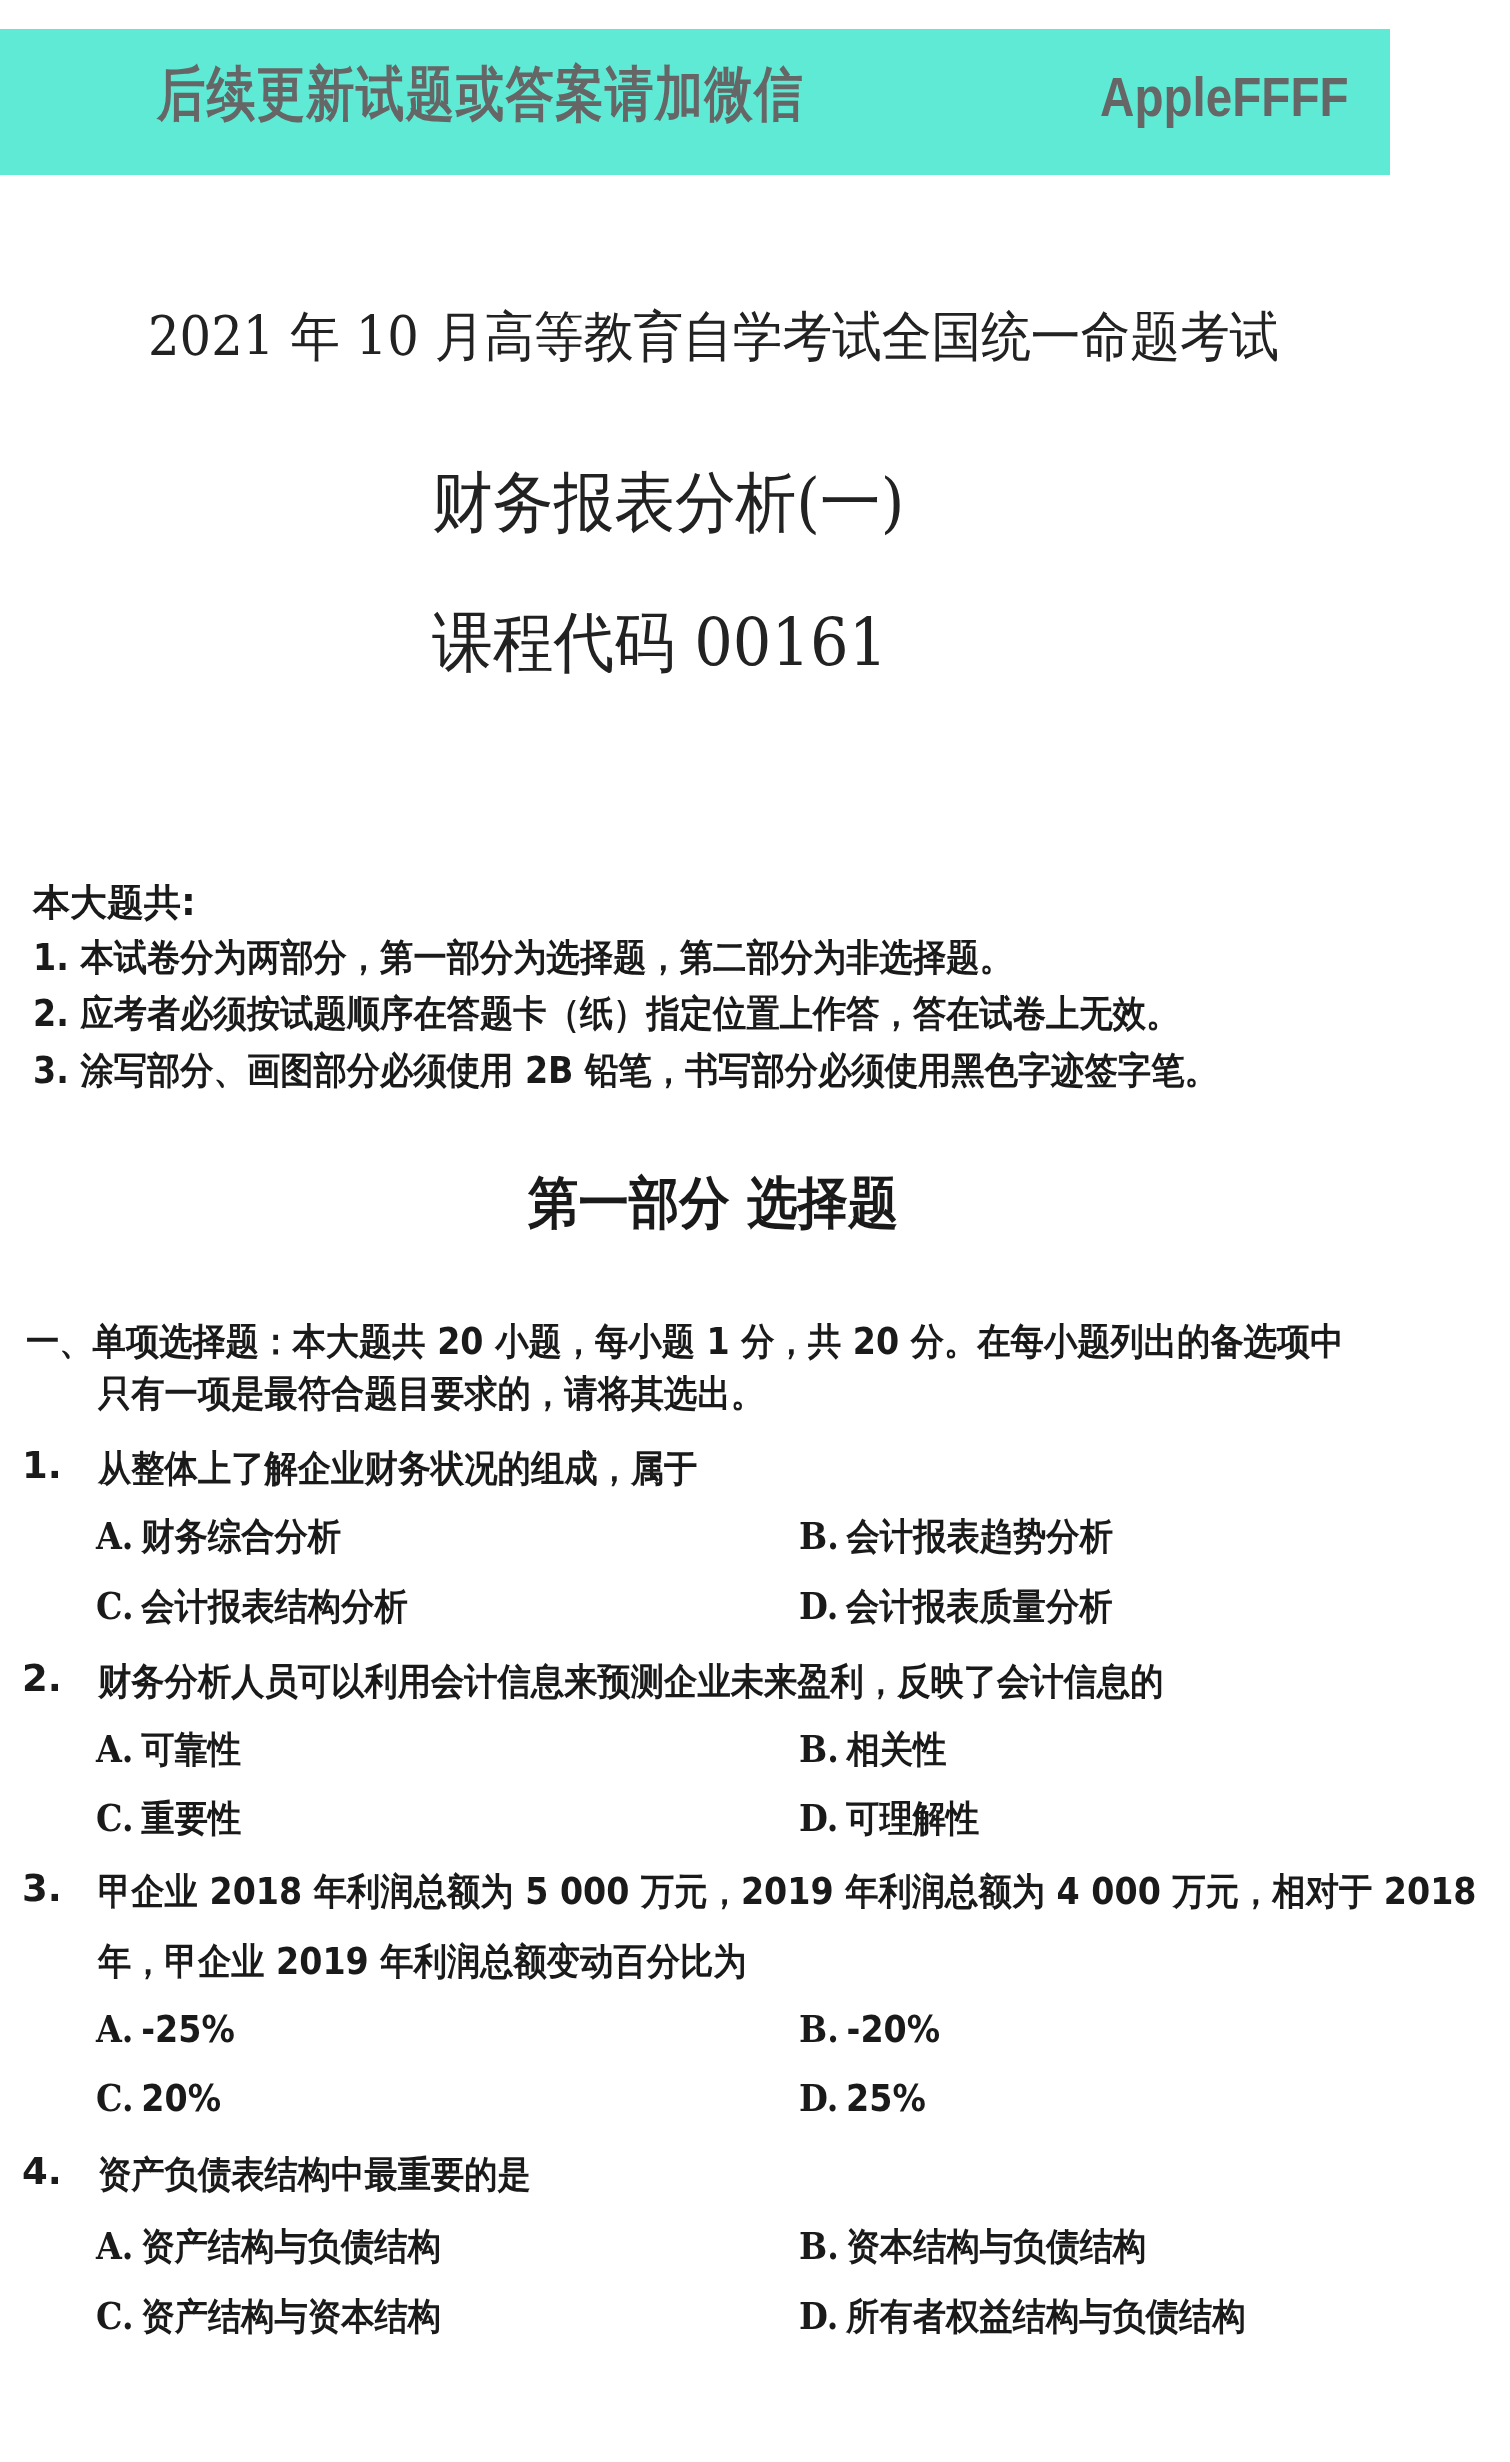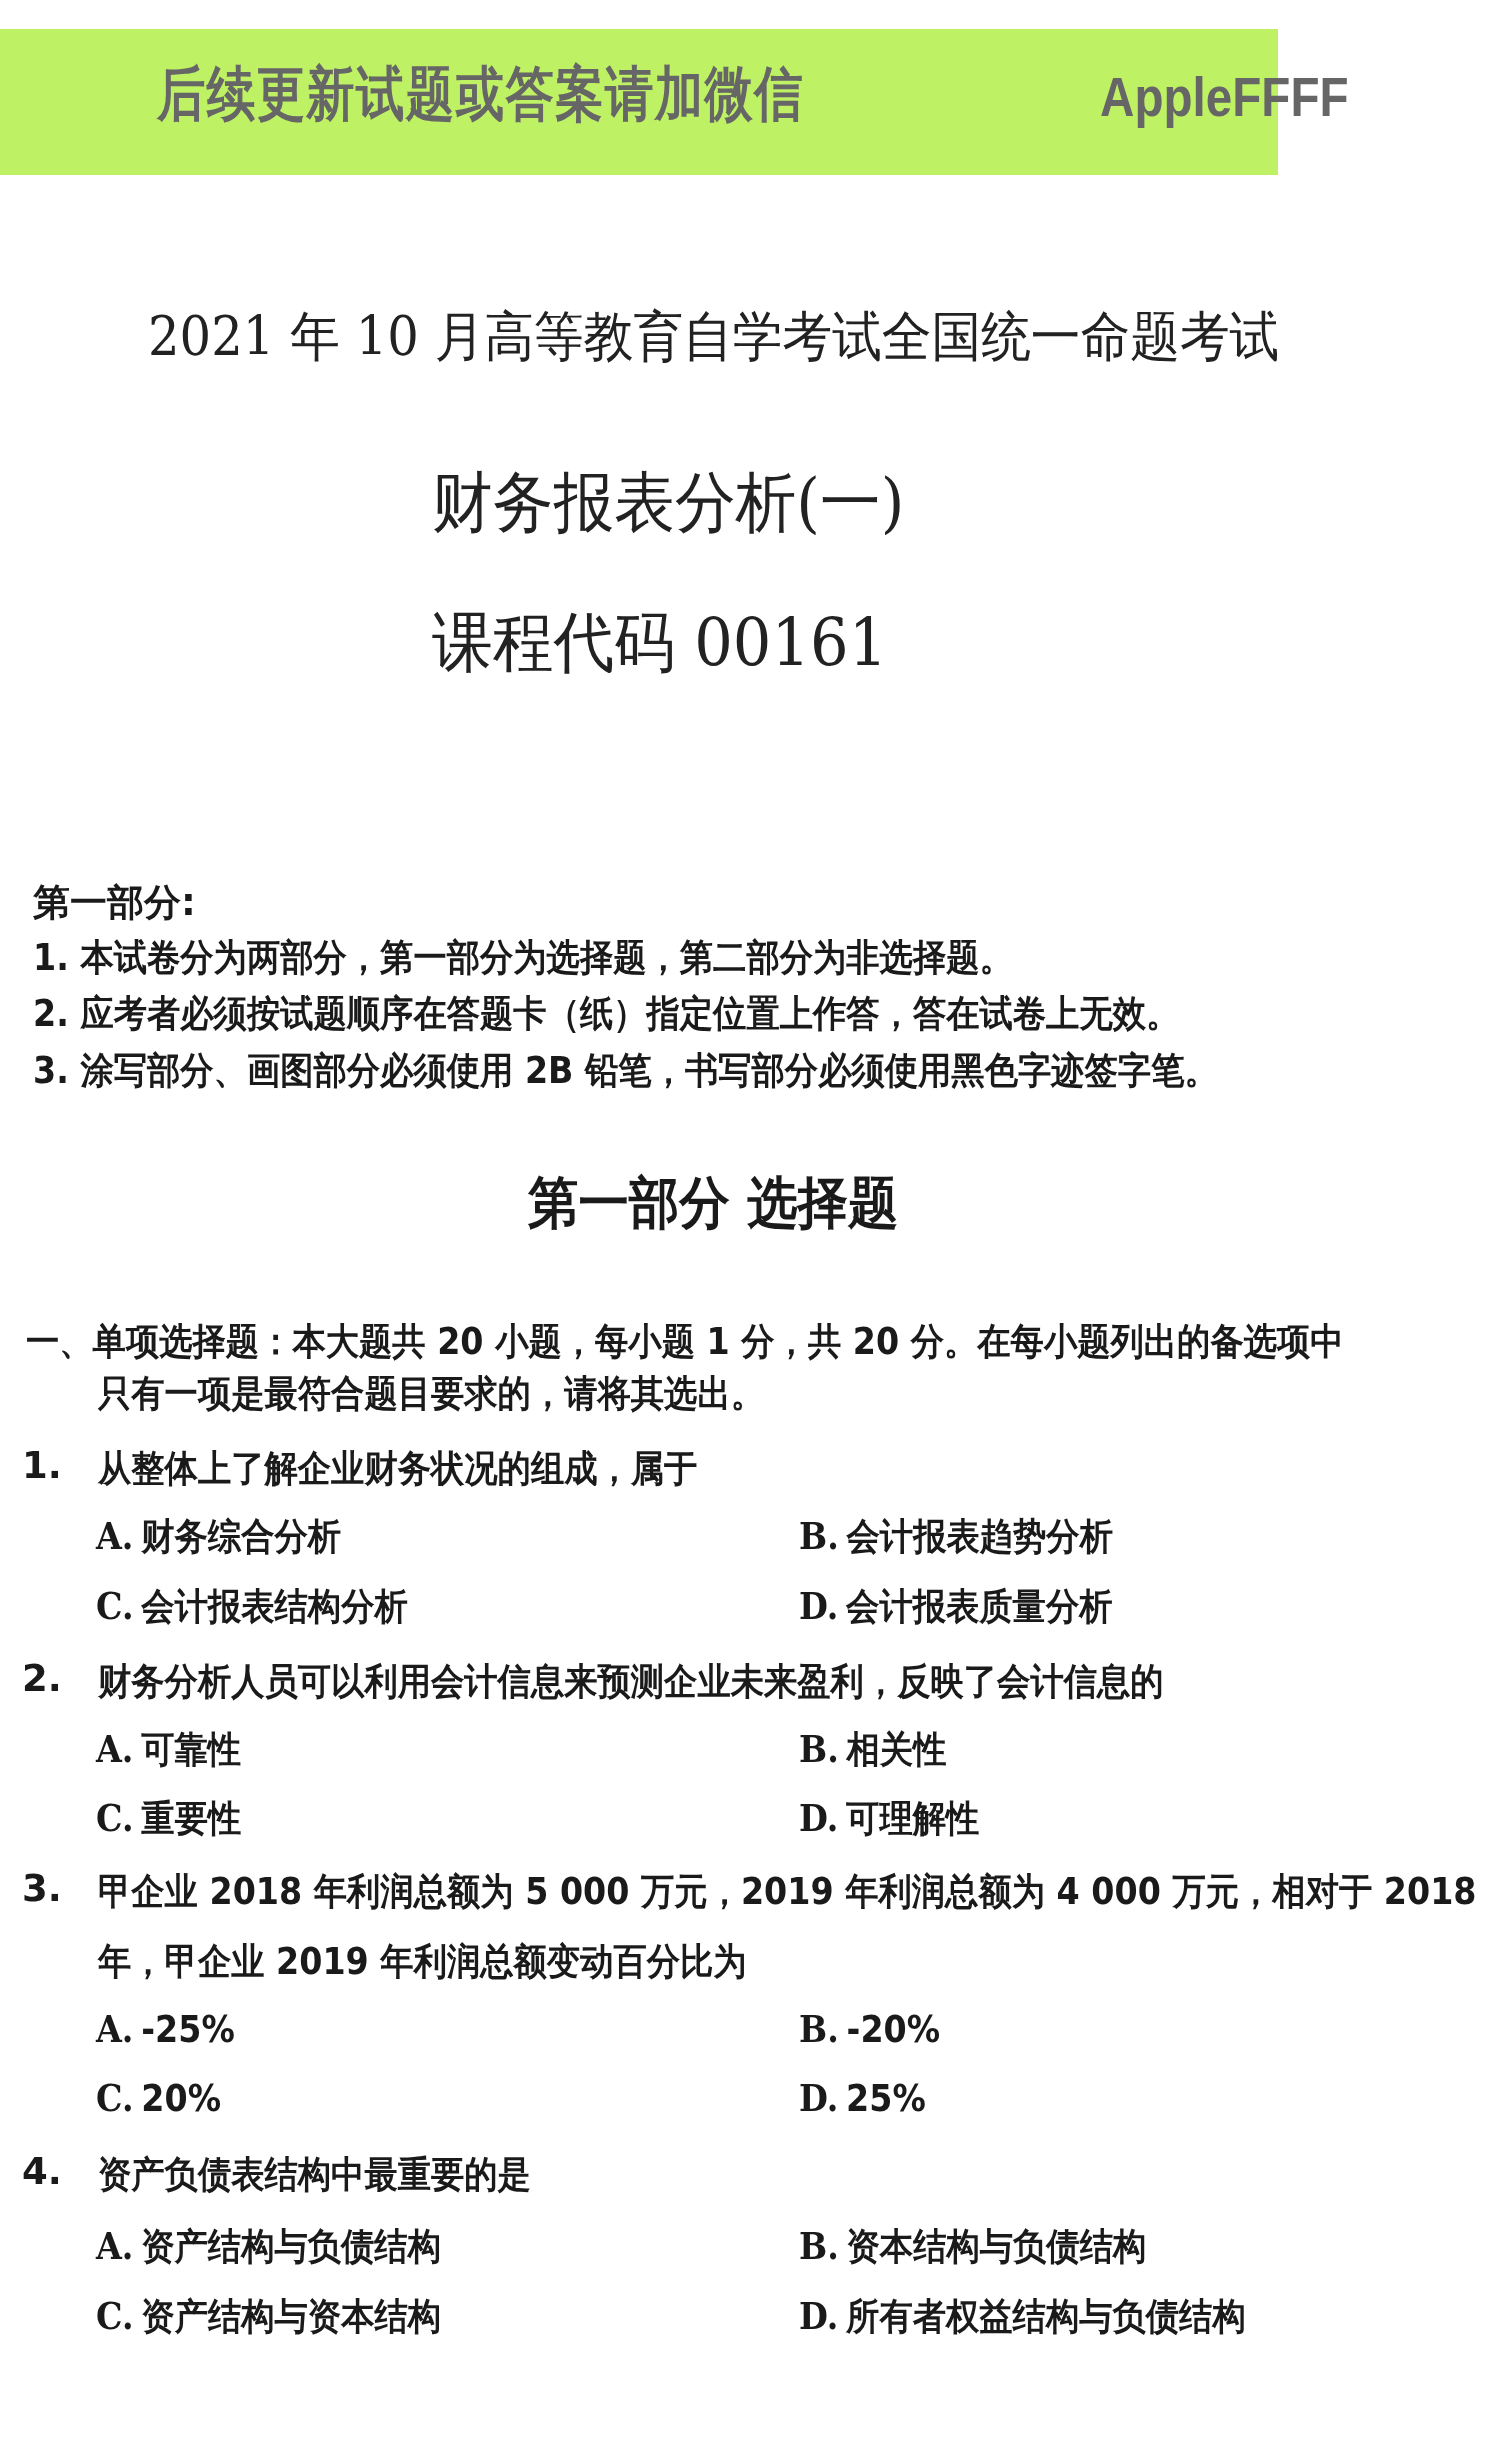--- a/index.html
+++ b/index.html
@@ -1,21 +1,21 @@
 <!DOCTYPE html>
 <html style="font-size:14px"><head>
 <meta charset="utf-8">
 <style>
   html, body { margin: 0; padding: 0; }
   body {
     width: 1511px; height: 2462px; background: #ffffff; position: relative; overflow: hidden;
     font-family: "DejaVu Sans", "Liberation Sans", sans-serif; color: #1a1a1a;
   }
   .banner {
-    position: absolute; left: 0; top: 29px; width: 1278px; height: 146px; background: #bef264;
+    position: absolute; left: 0; top: 29px; width: 1390px; height: 146px; background: #5eead4;
   }
   .banner-text {
     position: absolute; left: 157px; top: 26px; font-size: 59px; color: #666666; font-weight: bold;
     letter-spacing: 1.7px; white-space: nowrap; transform: scaleX(0.82); transform-origin: left top;
   }
   .banner-id {
     position: absolute; left: 1100px; top: 35px; font-size: 56px; color: #666666; font-weight: bold;
     font-family: "Liberation Sans", sans-serif; transform: scaleX(0.85); transform-origin: left top;
   }
   .abs { position: absolute; white-space: nowrap; }
@@ -40,21 +40,21 @@
 
 <div class="banner">
   <div class="banner-text">后续更新试题或答案请加微信</div>
   <div class="banner-id">AppleFFFF</div>
 </div>
 
 <div class="abs serif exam-title">2021 年 10 月高等教育自学考试全国统一命题考试</div>
 <div class="abs serif course-name">财务报表分析(一)</div>
 <div class="abs serif course-code">课程代码  00161</div>
 
-<div class="abs bold notes-h">第一部分:</div>
+<div class="abs bold notes-h">本大题共:</div>
 <div class="abs bold note" style="top:933px">1. 本试卷分为两部分，第一部分为选择题，第二部分为非选择题。</div>
 <div class="abs bold note" style="top:989px">2. 应考者必须按试题顺序在答题卡（纸）指定位置上作答，答在试卷上无效。</div>
 <div class="abs bold note" style="top:1046px">3. 涂写部分、画图部分必须使用 2B 铅笔，书写部分必须使用黑色字迹签字笔。</div>
 
 <div class="abs section-h">第一部分    选择题</div>
 
 <div class="abs para" style="top:1317px">一、单项选择题：本大题共 20 小题，每小题 1 分，共 20 分。在每小题列出的备选项中</div>
 <div class="abs para" style="top:1369px; left:98px">只有一项是最符合题目要求的，请将其选出。</div>
 
 <div>

